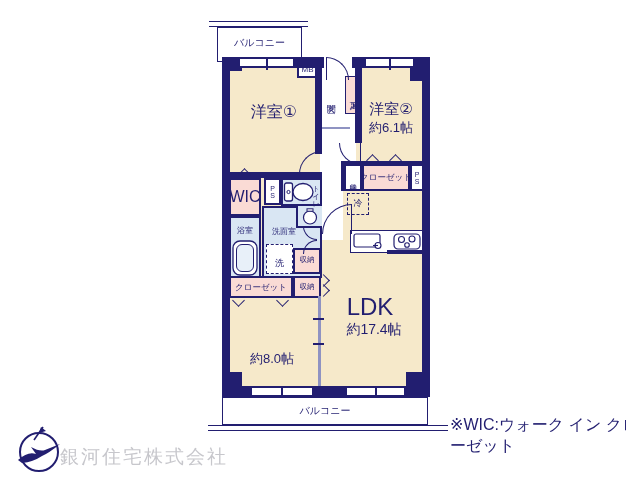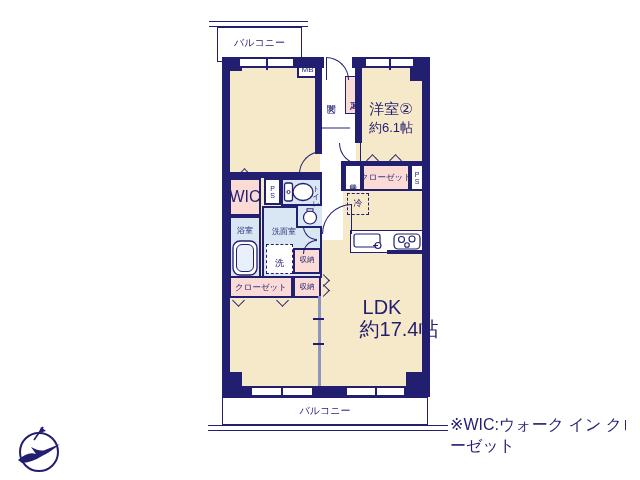--- a/index.html
+++ b/index.html
@@ -149,31 +149,34 @@
   <div class="d" style="left:303px;top:240px;width:14px;height:14px;border-top:1.5px solid #221e70;border-left:1.5px solid #221e70;border-radius:100% 0 0 0;"></div>
 
   <div class="chev" style="left:240px;top:170px;transform:rotate(45deg);"></div>
   <div class="chev" style="left:368px;top:156px;transform:rotate(45deg);"></div>
   <div class="chev" style="left:391px;top:156px;transform:rotate(45deg);"></div>
   <div class="chev" style="left:234px;top:296px;transform:rotate(225deg);"></div>
   <div class="chev" style="left:278px;top:296px;transform:rotate(225deg);"></div>
   <div class="chev" style="left:319px;top:276px;transform:rotate(135deg);"></div>
   <div class="chev" style="left:319px;top:286px;transform:rotate(135deg);"></div>
 
+  <div class="abs lbl" style="left:230px;top:103px;width:88px;height:18px;font-size:16px;">洋室①</div>
   <div class="abs lbl" style="left:358px;top:100px;width:66px;height:17px;font-size:15px;">洋室②</div>
   <div class="abs lbl" style="left:358px;top:121px;width:66px;height:14px;font-size:13px;">約6.1帖</div>
-  <div class="abs lbl" style="left:330px;top:296px;width:104px;height:22px;font-size:20px;">LDK</div>
-  <div class="abs lbl" style="left:347px;top:321px;width:104px;height:16px;font-size:20px;">約17.4帖</div>
+  <div class="abs lbl" style="left:227px;top:351px;width:90px;height:15px;font-size:13px;">約8.0帖</div>
+  <div class="abs lbl" style="left:318px;top:296px;width:104px;height:22px;font-size:24px;">LDK</div>
+  <div class="abs lbl" style="left:322px;top:321px;width:104px;height:16px;font-size:14px;">約17.4帖</div>
 
   <div class="abs white b1" style="left:222px;top:397px;width:206px;height:28px;"></div>
   <div class="abs lbl" style="left:222px;top:404px;width:206px;height:14px;font-size:10px;">バルコニー</div>
   <div class="abs rail" style="left:208px;top:425px;width:240px;height:6px;"></div>
 
   <div class="abs note" style="left:450px;top:415px;width:190px;height:14px;font-size:16px;">※WIC:ウォーク イン クローゼット</div>
 
   <svg class="abs" style="left:12px;top:422px;" width="54" height="54" viewBox="0 0 54 54">
     <circle cx="27" cy="30" r="19" fill="none" stroke="#221e70" stroke-width="2"></circle>
     <line x1="22" y1="18" x2="31" y2="5" stroke="#221e70" stroke-width="1.6"></line>
     <path d="M29 5 l5 4 -7 2 z" fill="#221e70"></path>
     <path d="M6 38 Q16 29 24 32 L19 25 Q28 30 33 28 L48 22 Q37 31 30 34 Q21 40 10 41 Z" fill="#221e70"></path>
   </svg>
+  <div class="abs company" style="left:60px;top:444px;width:220px;height:24px;font-size:19px;">銀河住宅株式会社</div>
 
 </div>
 
 </body></html>

